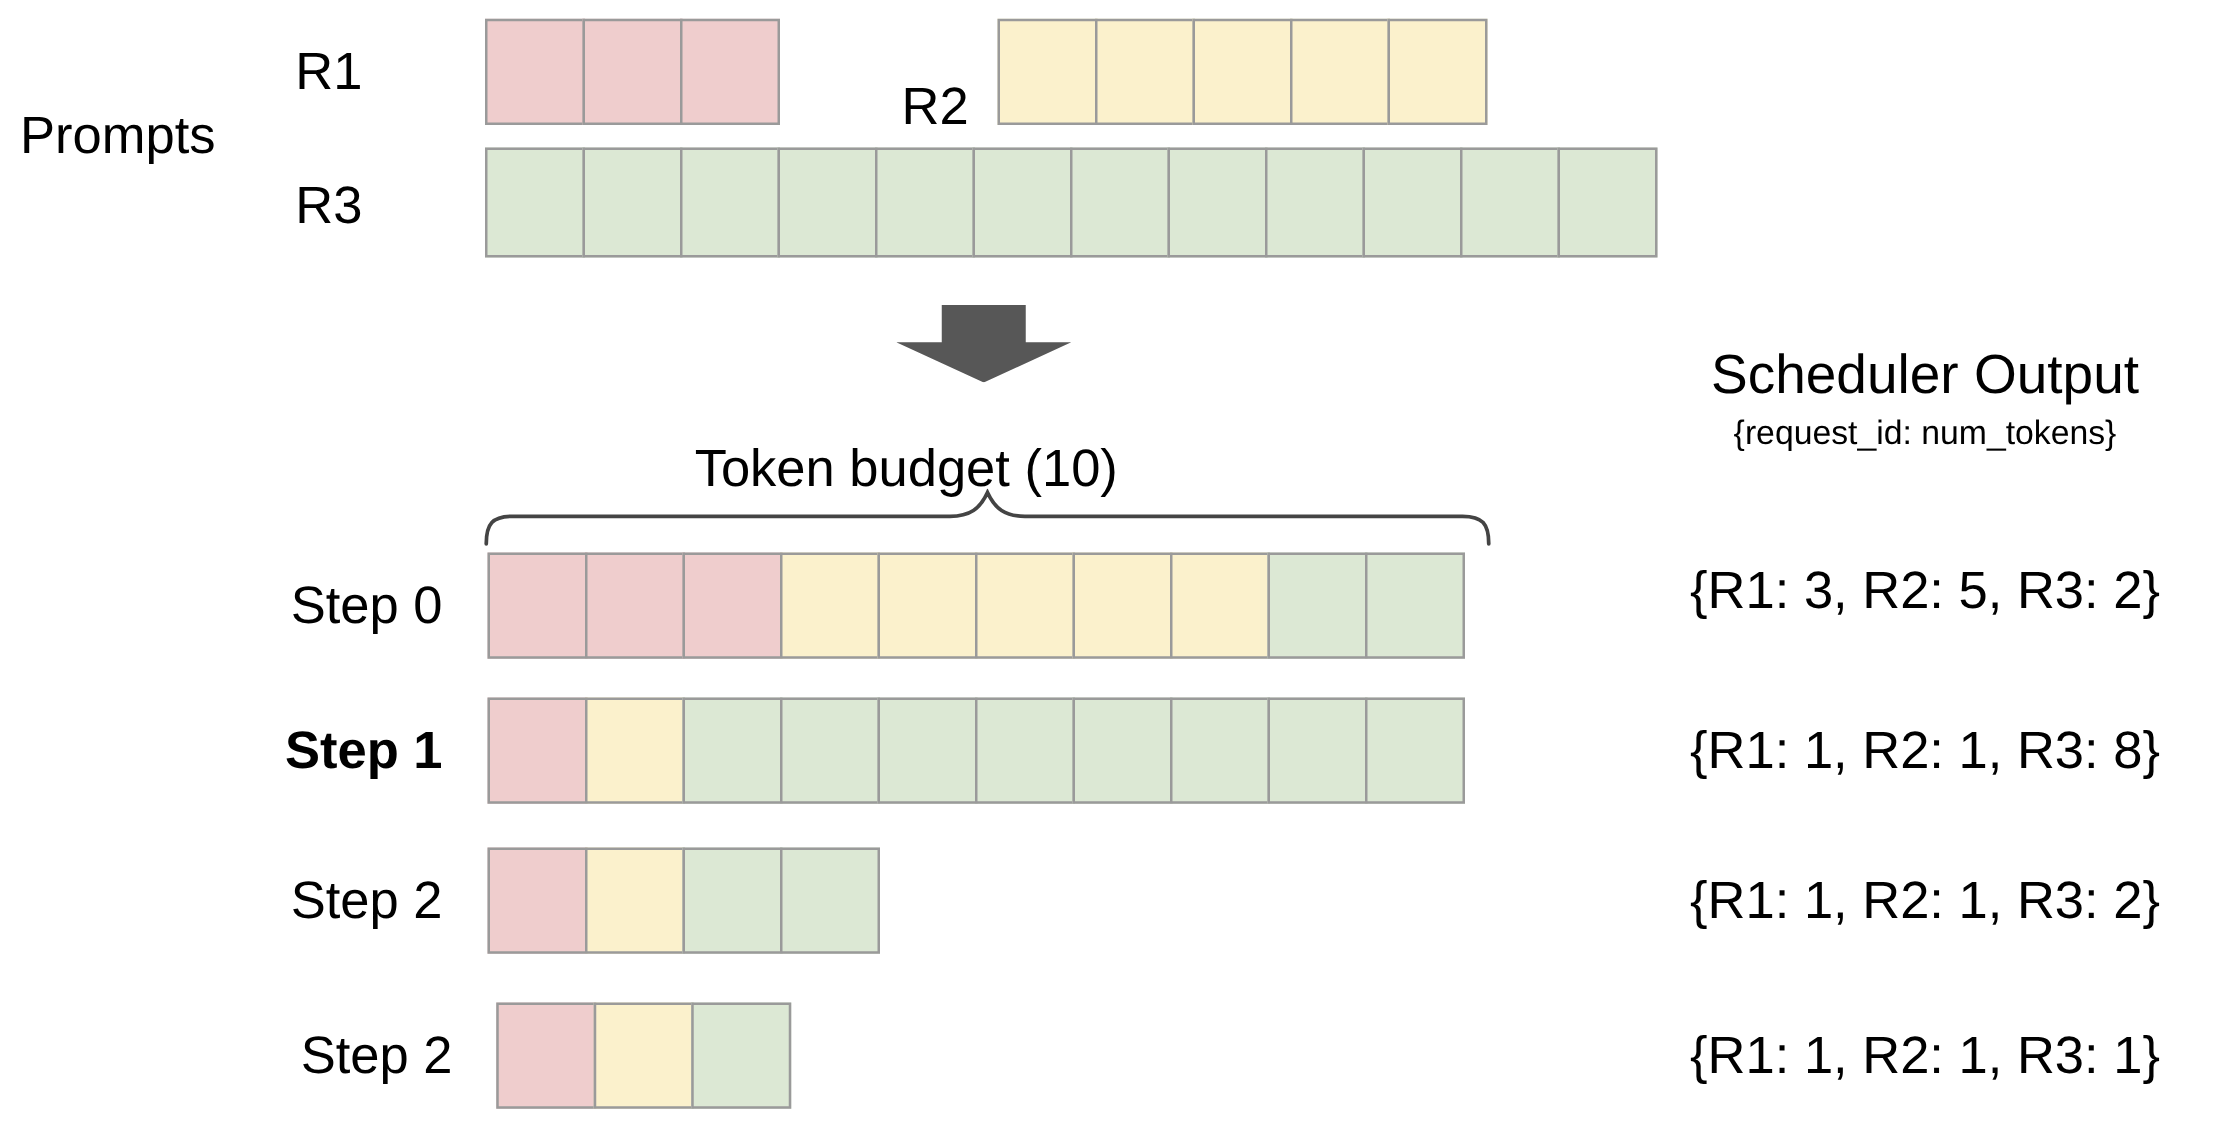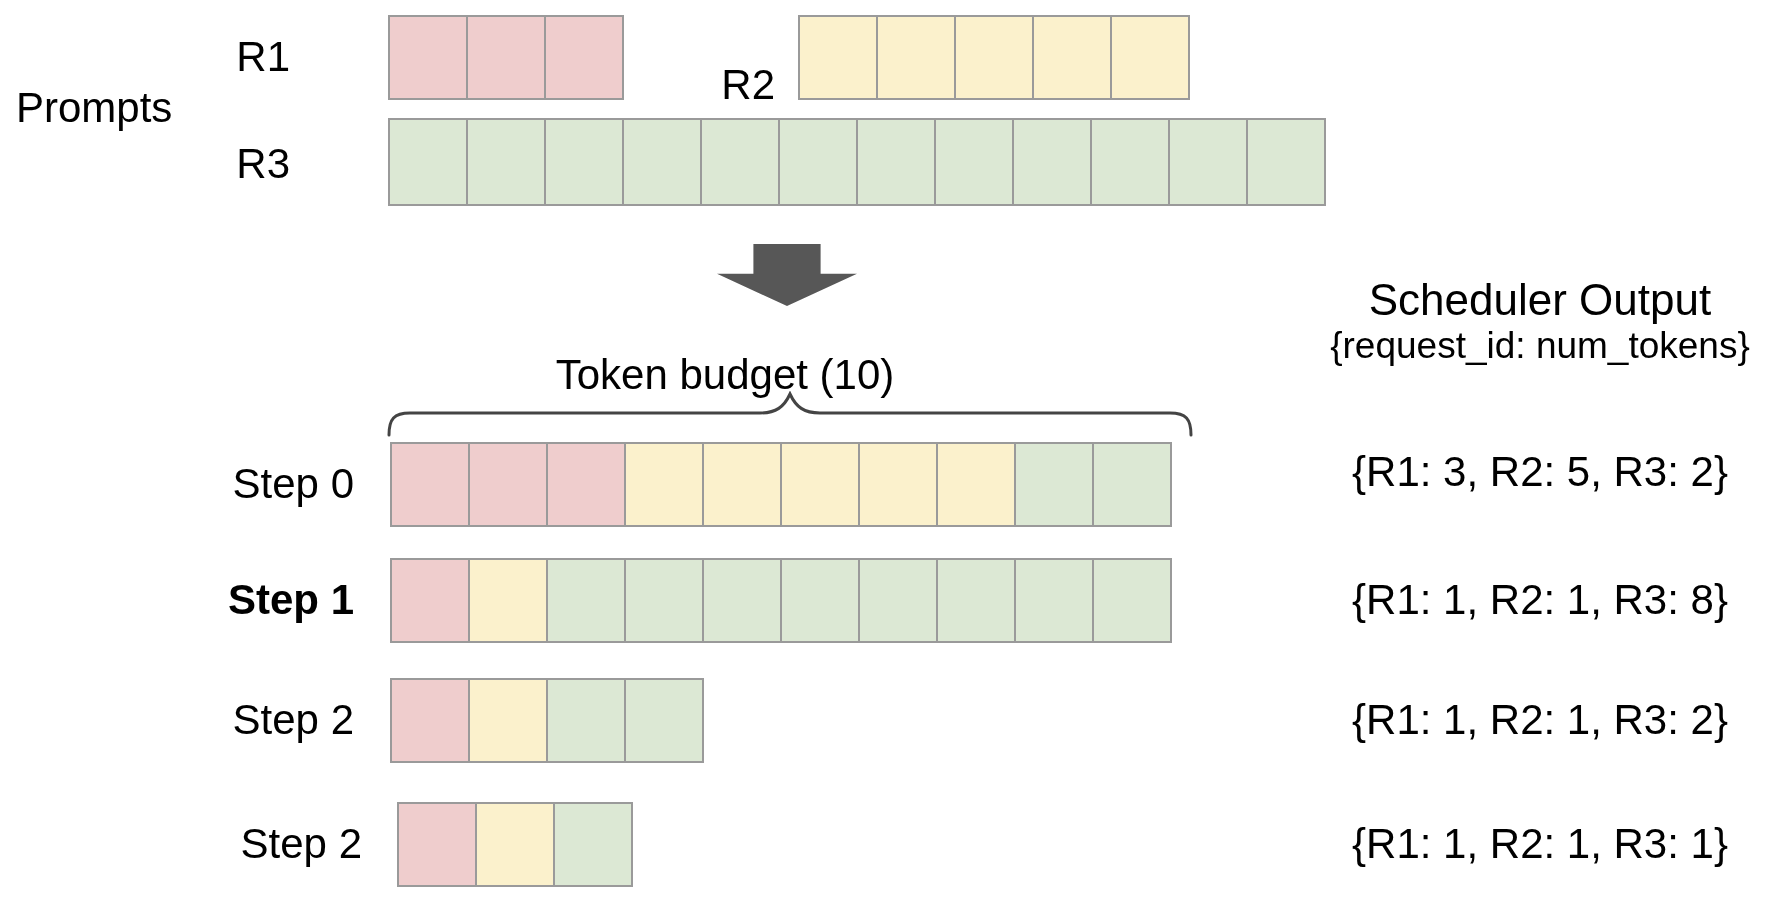--- a/index.html
+++ b/index.html
@@ -23,21 +23,21 @@
   .cells { position: absolute; display: flex; }
   .cell {
     width: 80px; height: 85px;
     box-sizing: border-box;
     border: 2px solid #9a9a9a;
   }
   .cell + .cell { margin-left: -2px; }
   .tall .cell { height: 88px; }
   .subtitle {
     position: absolute;
-    font-size: 37px;
+    font-size: 27px;
     line-height: 36px;
     white-space: nowrap;
   }
   #down-arrow {
     position: absolute;
     left: 717px; top: 244px;
     width: 140px; height: 62px;
     clip-path: polygon(26% 0, 74% 0, 74% 48%, 100% 48%, 50% 100%, 0 48%, 26% 48%);
   }
 </style>

